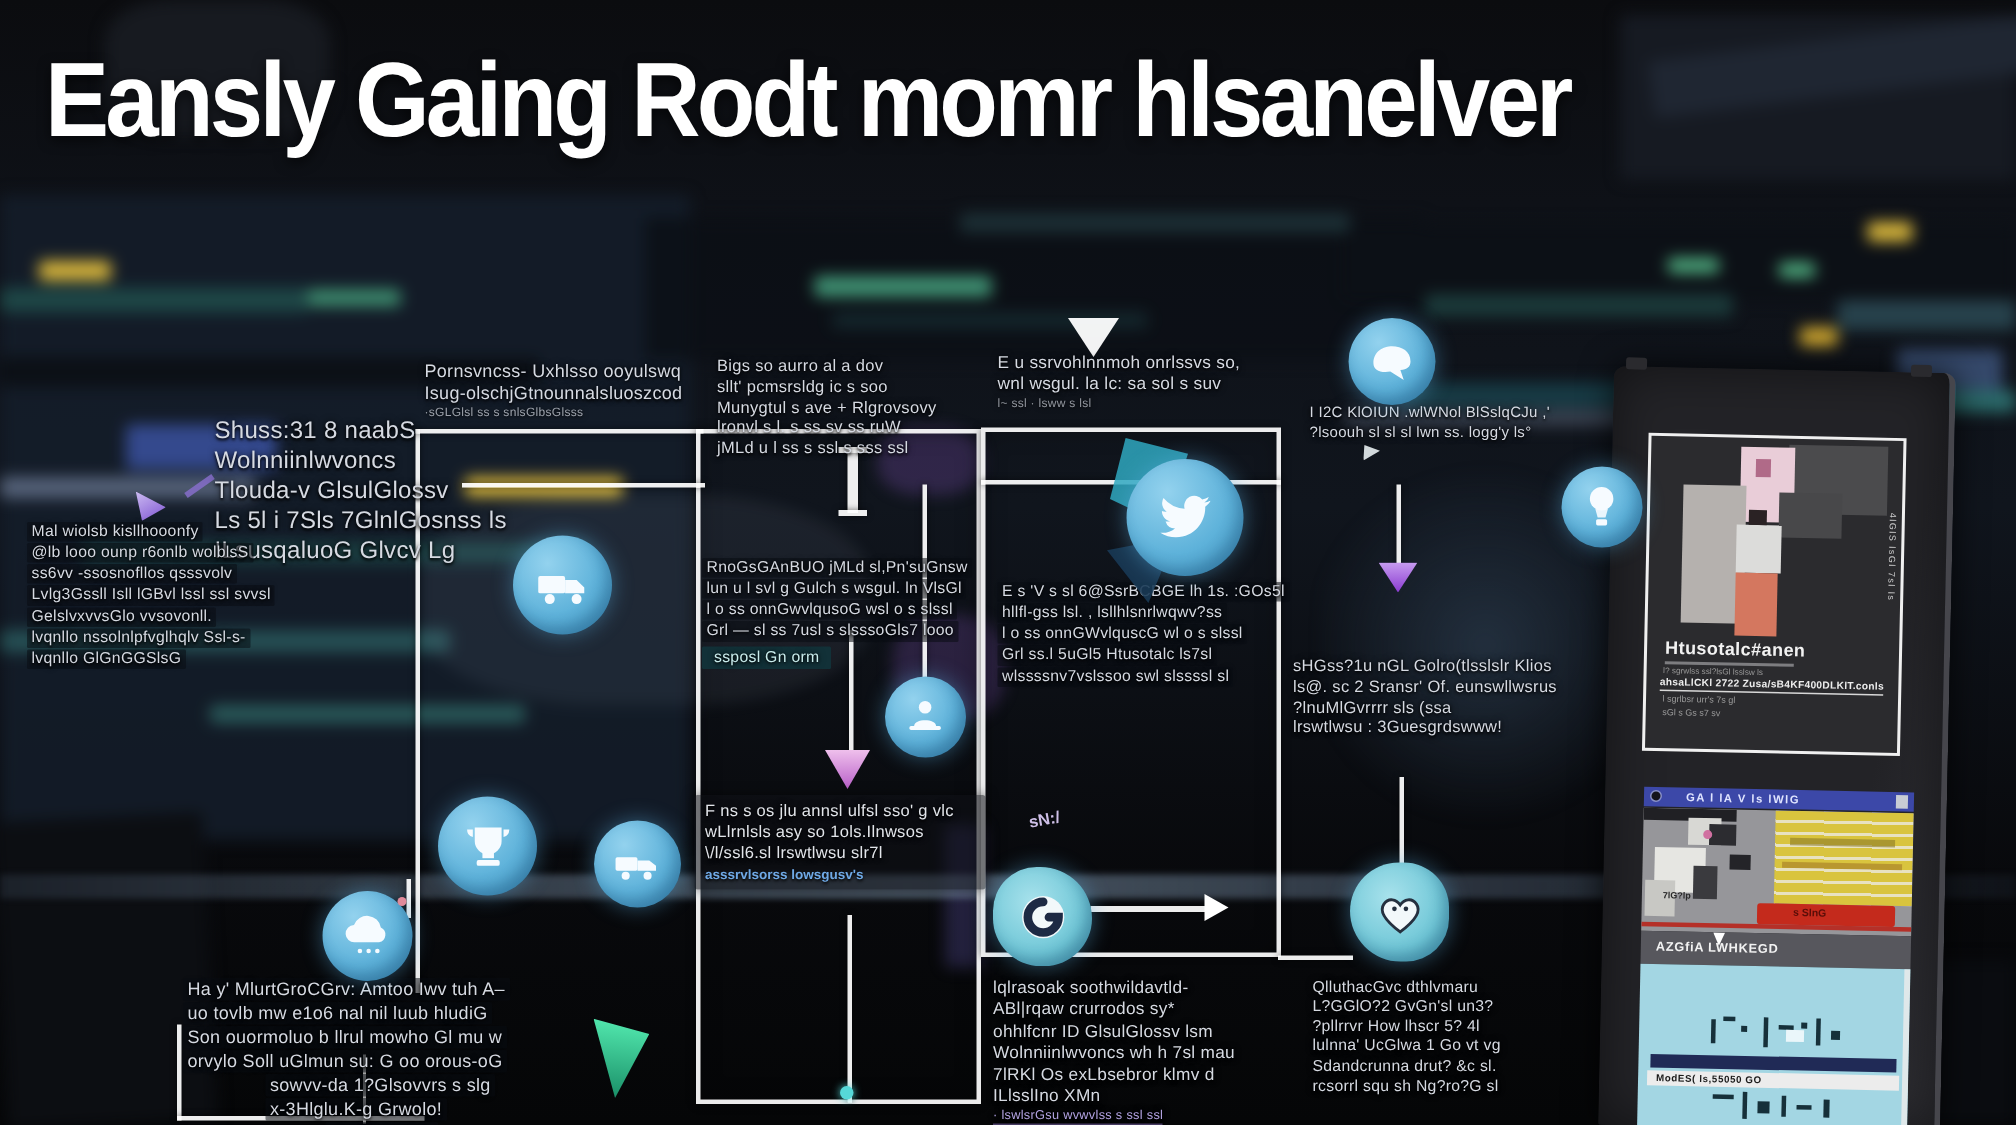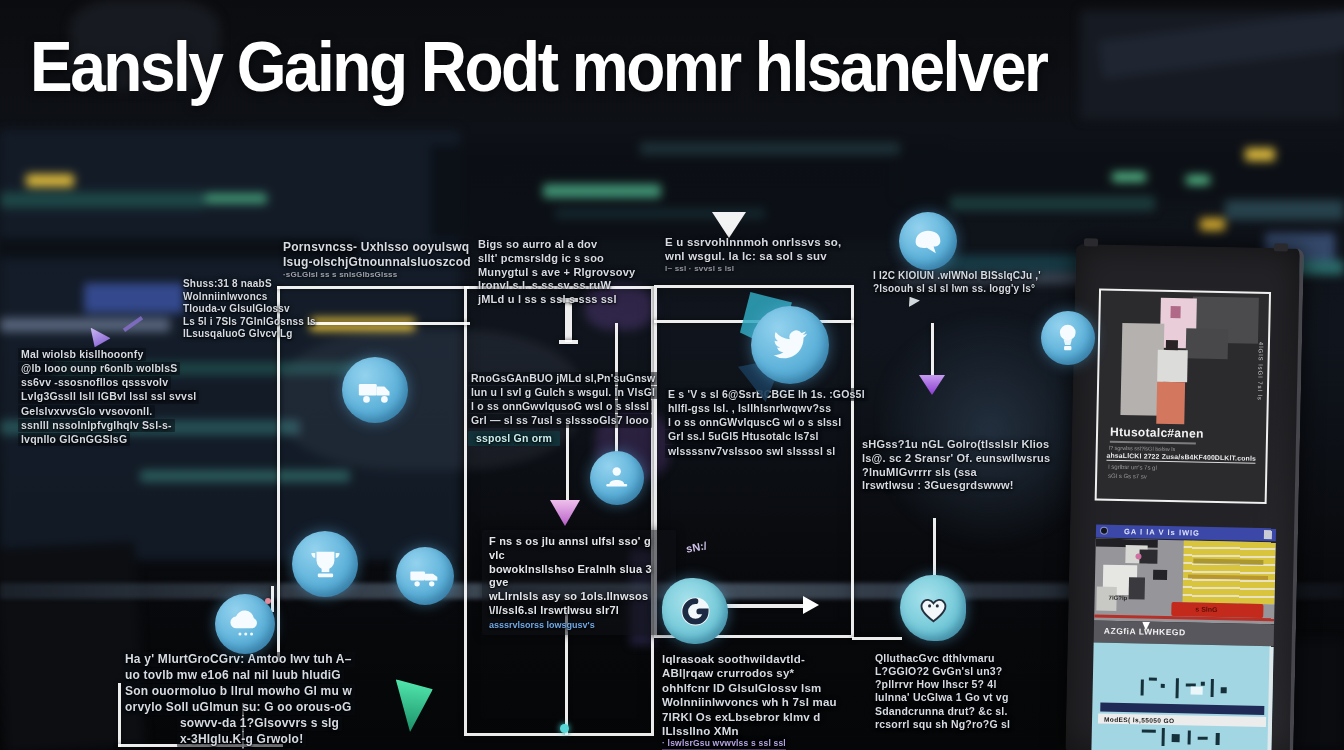--- a/index.html
+++ b/index.html
@@ -5,21 +5,21 @@
   html,body{margin:0;padding:0;background:#000;}
   #stage{position:relative;width:1344px;height:750px;overflow:hidden;
          background:linear-gradient(180deg,#0b0c0f 0%,#0e1117 18%,#10151d 45%,#08090c 78%,#050607 100%);
          font-family:"Liberation Sans","DejaVu Sans",sans-serif;}
   .abs{position:absolute;}
   .bgblur{position:absolute;inset:0;filter:blur(5px);}
   .bgblob{position:absolute;border-radius:3px;}
   .wline{position:absolute;background:rgba(255,255,255,.93);box-shadow:0 0 4px rgba(0,0,0,.55);}
   .frame{position:absolute;border:3px solid rgba(255,255,255,.92);box-sizing:border-box;
          box-shadow:0 0 5px rgba(0,0,0,.5), inset 0 0 14px rgba(0,0,0,.25);}
-  .tblock{position:absolute;font-weight:700;color:#d6dae2;letter-spacing:.2px;line-height:1.25;
+  .tblock{position:absolute;font-weight:400;color:#d6dae2;letter-spacing:.2px;line-height:1.25;
           text-shadow:0 1px 2px #000,0 0 5px rgba(0,0,0,.85);}
   .tblock div{width:fit-content;}
   .chip div{background:rgba(10,13,19,.52);padding:0 3px;margin-bottom:1px;border-radius:1px;}
   .circle{position:absolute;border-radius:50%;display:flex;align-items:center;justify-content:center;
           background:radial-gradient(circle at 35% 28%,#93d2ee 0%,#5eb2da 55%,#3f95c0 100%);
           box-shadow:0 0 14px rgba(90,175,225,.45), inset -4px -5px 9px rgba(10,50,90,.3);}
   .circle svg{width:62%;height:62%;}
   .cyanblob{background:radial-gradient(circle at 40% 35%,#a8e2ec 0%,#70c7d7 60%,#4aa8bc 100%);}
   .tri{position:absolute;width:0;height:0;}
   .clip{position:absolute;}
@@ -106,52 +106,52 @@
 <div class="wline" style="left:727px;top:604px;width:78px;height:4px;"></div>
 <div class="tri" style="left:803px;top:596px;border-left:16px solid #fff;border-top:9px solid transparent;border-bottom:9px solid transparent;"></div>
 <div class="tri" style="left:712px;top:212px;border-left:17px solid transparent;border-right:17px solid transparent;border-top:26px solid rgba(255,255,255,.95);"></div>
 <div class="clip" style="left:550px;top:500px;width:30px;height:26px;background:linear-gradient(180deg,#efc0ec,#b express 0,#b85fc8);background:linear-gradient(180deg,#efc0ec,#b85fc8);clip-path:polygon(0 0,100% 0,50% 100%);"></div>
 <div class="clip" style="left:919px;top:375px;width:26px;height:20px;background:linear-gradient(180deg,#c79cf0,#8a3ad0);clip-path:polygon(0 0,100% 0,50% 100%);box-shadow:0 0 8px rgba(150,80,220,.8);"></div>
 <div class="clip" style="left:393px;top:680px;width:38px;height:52px;background:linear-gradient(180deg,#52e8ae,#1a8f68);clip-path:polygon(0 2%,100% 14%,52% 100%);transform:rotate(6deg);box-shadow:0 0 10px rgba(60,220,170,.5);"></div>
 <div class="clip" style="left:88px;top:330px;width:22px;height:18px;background:linear-gradient(135deg,#cdbcf2,#7a4fd0);clip-path:polygon(0 0,100% 30%,40% 100%);transform:rotate(14deg);"></div>
 <div class="abs" style="left:122px;top:322px;width:22px;height:4px;background:#8a6fd0;transform:rotate(-35deg);opacity:.8;"></div>
 <div class="clip" style="left:908px;top:296px;width:12px;height:10px;background:#e8eef2;clip-path:polygon(0 100%,20% 0,100% 55%);transform:rotate(-10deg);opacity:.9;"></div>
 
-<div class="tblock" id="t1" style="left:143px;top:278px;font-size:10px;margin-left:40px;">
+<div class="tblock" id="t1" style="left:143px;top:278px;font-size:16px;">
       <div>Shuss:31 8 naabS</div>
       <div>Wolnniinlwvoncs</div>
       <div>Tlouda-v GlsulGlossv</div>
       <div>Ls 5l i 7Sls 7GlnlGosnss ls</div>
       <div>ILsusqaluoG Glvcv  Lg</div>
     </div>
 <div class="tblock chip" id="t2" style="left:18px;top:348px;font-size:10.5px;">
       <div>Mal wiolsb kisllhooonfy</div>
       <div>@lb looo ounp r6onlb wolblsS</div>
       <div>ss6vv -ssosnofllos qsssvolv</div>
       <div>Lvlg3Gssll Isll lGBvl lssl ssl svvsl</div>
       <div>GelslvxvvsGlo vvsovonll.</div>
-      <div>ssnlll nssolnlpfvglhqlv Ssl-s-</div>
+      <div>lvqnllo nssolnlpfvglhqlv Ssl-s-</div>
       <div>lvqnllo GlGnGGSlsG</div>
     </div>
 <div class="tblock" id="t3" style="left:283px;top:240px;font-size:12px;">
       <div>Pornsvncss- Uxhlsso ooyulswq</div>
       <div>Isug-olschjGtnounnalsluoszcod</div>
       <div>·sGLGlsl ss s snlsGlbsGlsss</div>
     </div>
 <div class="tblock" id="t4" style="left:478px;top:238px;font-size:11px;">
       <div>Bigs so aurro al a dov</div>
       <div>sllt' pcmsrsldg ic s soo</div>
       <div>Munygtul s ave + Rlgrovsovy</div>
       <div>lronvl s l. s ss sv ss ruW</div>
       <div>jMLd u l ss s ssl s sss ssl</div>
     </div>
 <div class="tblock" id="t5" style="left:665px;top:235px;font-size:11.5px;">
       <div>E u ssrvohlnnmoh onrlssvs so,</div>
       <div>wnl wsgul. la lc: sa sol s suv</div>
-      <div>l~ ssl ·  svvsl s lsl</div>
+      <div>l~ ssl ·  lsww s lsl</div>
     </div>
 <div class="tblock" id="t6" style="left:873px;top:270px;font-size:10px;">
       <div>I I2C KlOIUN  .wlWNol BlSslqCJu ,'</div>
       <div>?lsoouh sl sl sl lwn ss. logg'y ls°</div>
     </div>
 <div class="tblock chip" id="t7" style="left:468px;top:372px;font-size:10.5px;">
       <div>RnoGsGAnBUO jMLd sl,Pn'suGnsw</div>
       <div>lun u l svl g Gulch s wsgul. ln VlsGl</div>
       <div>l o ss onnGwvlqusoG wsl o s slssl</div>
       <div>Grl — sl ss 7usl s slsssoGls7 looo</div>
@@ -172,24 +172,23 @@
     </div>
 <div class="tblock chip" id="t10" style="left:122px;top:652px;font-size:12px;">
       <div>Ha y' MlurtGroCGrv: Amtoo Iwv tuh A–</div>
       <div>uo tovlb mw e1o6 nal nil luub hludiG</div>
       <div>Son ouormoluo b llrul mowho Gl mu w</div>
       <div>orvylo Soll uGlmun su: G oo orous-oG</div>
       <div>sowvv-da 1?Glsovvrs s slg</div>
       <div>x-3Hlglu.K-g Grwolo!</div>
       <div>am?s&amp;eGnu</div>
     </div>
-<div class="abs" id="t11box" style="left:482px;top:530px;width:180px;">
+<div class="abs" id="t11box" style="left:463px;top:530px;width:180px;">
   <div class="tblock" style="position:static;font-size:11px;color:#e2e5ea;">
         <div>F ns s os jlu annsl ulfsl sso' g vlc</div>
-        <div>bowoklnsllshso Eralnlh slua 3 gve</div>
         <div>wLlrnlsls asy so 1ols.Ilnwsos</div>
         <div>\/l/ssl6.sl  lrswtlwsu slr7l</div>
       </div>
   <div style="font-size:9px;color:#6fa9e6;font-weight:700;margin-top:2px;text-shadow:0 1px 2px #000;">asssrvlsorss       lowsgusv's</div>
 </div>
 <div class="tblock" id="t12" style="left:662px;top:652px;font-size:11.5px;">
       <div>lqlrasoak soothwildavtld-</div>
       <div>ABl|rqaw crurrodos sy*</div>
       <div>ohhlfcnr ID GlsulGlossv lsm</div>
       <div>Wolnniinlwvoncs wh h 7sl mau</div>

